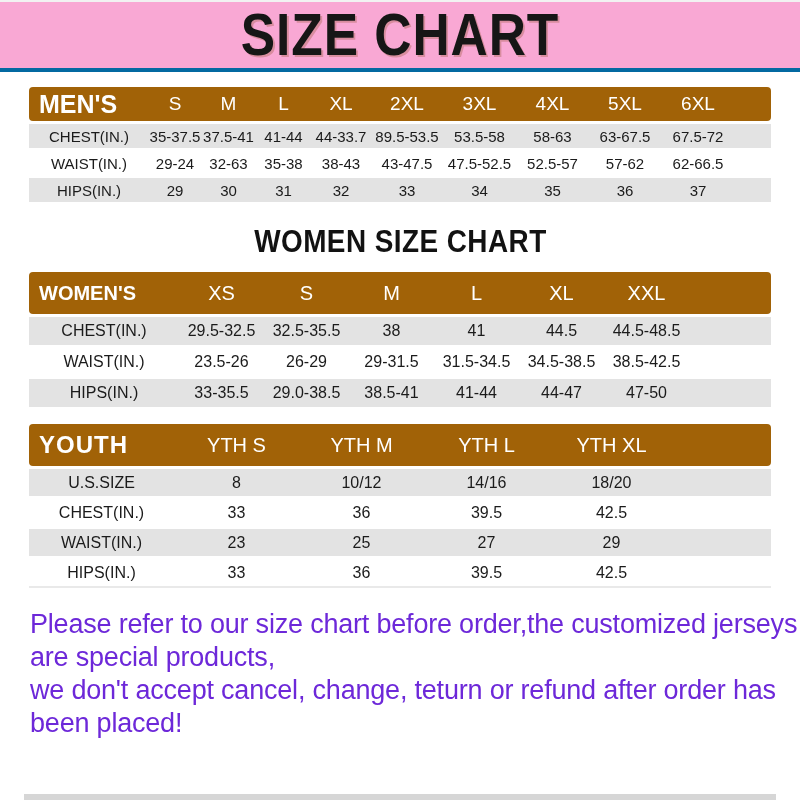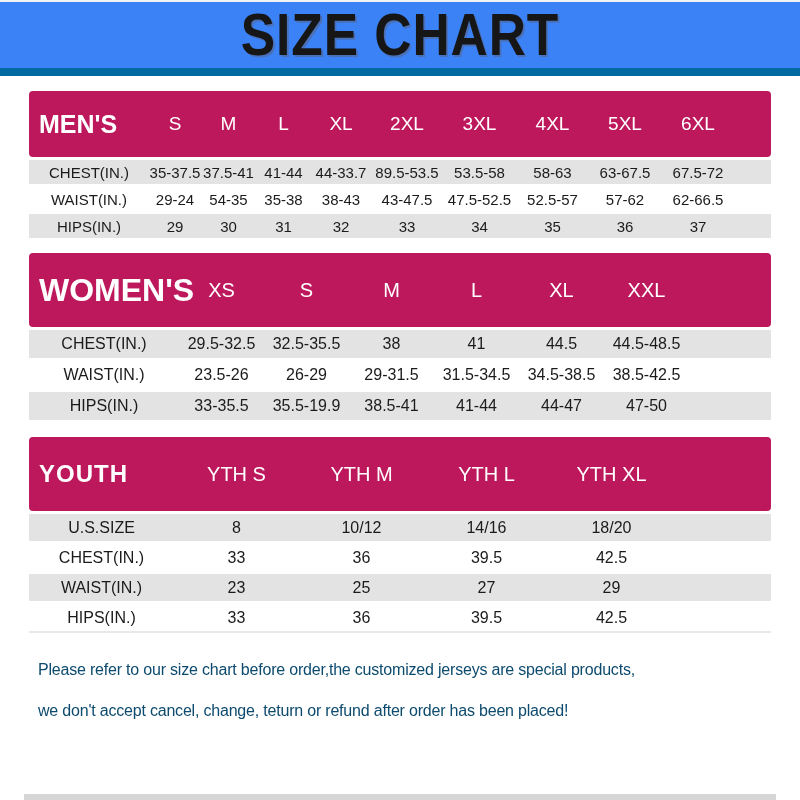--- a/index.html
+++ b/index.html
@@ -10,23 +10,23 @@
     background:#ffffff;
     font-family:"Liberation Sans", sans-serif;
     color:#1b1b1b;
     overflow:hidden;
     box-sizing:border-box;
     border-top:2px solid #f2f2f2;
   }
   
   .banner {
     height:66px;
-    background:#3b82f6;
+    background:#f9a8d4;
     display:flex; align-items:center; justify-content:center;
-    border-bottom:8px solid #0369a1;
+    border-bottom:4px solid #0369a1;
   }
   .banner-title {
     display:inline-block;
     font-size:56px; font-weight:800; line-height:1;
     color:#161616;
     letter-spacing:1px;
     transform:scaleX(0.92) scaleY(1.05);
     text-shadow:2px 2px 0 rgba(120,60,0,0.25);
     white-space:nowrap;
   }
@@ -43,54 +43,54 @@
   
   table.size-table {
     width:742px; margin:0 auto;
     border-collapse:separate; border-spacing:0;
     table-layout:fixed;
   }
   .sec-0 table.size-table { margin-top:15px; }
   .sec-1 table.size-table { margin-top:15px; }
   .sec-2 table.size-table { margin-top:17px; }
   thead th {
-    background:#be185d; color:#ffffff;
+    background:#a16207; color:#ffffff;
     font-weight:normal; text-align:center;
-    padding:16px; white-space:nowrap;
+    padding:0; white-space:nowrap;
   }
   thead th.head-label {
     text-align:left; padding-left:10px;
     font-weight:800; font-style:normal;
   }
   thead th:first-child { border-radius:4px 0 0 4px; }
   thead th:last-child  { border-radius:0 4px 4px 0; }
   .t0 thead th { height:34px; font-size:19px; }
   .t1 thead th, .t2 thead th { height:42px; font-size:20px; }
   .t0 thead th.head-label { font-size:25px; }
-  .t1 thead th.head-label { font-size:32px; }
+  .t1 thead th.head-label { font-size:20px; }
   .t2 thead th.head-label { font-size:24px; letter-spacing:1px; }
   tbody td {
     text-align:center; padding:0; white-space:nowrap;
     border-top:3px solid #ffffff;
     font-size:16px;
   }
   .t0 tbody td { height:24px; font-size:15px; }
   .t1 tbody td { height:28px; }
   .t2 tbody td { height:27px; }
   tbody tr:nth-child(odd) td { background:#E3E3E3; }
   tbody tr:nth-child(even) td { background:#ffffff; }
   td.row-label { font-size:15px;margin-top:36px; }
   .t1 td.row-label, .t2 td.row-label { font-size:16px; }
   .t2 tbody tr:last-child td { border-bottom:2px solid #e9e9e9; }
   
   .notice { margin:20px 0 0 30px; }
   .notice p {
-    margin:8px; padding:0;
-    font-size:16px; line-height:33px;
-    color:#0c4a6e;
+    margin:0; padding:0;
+    font-size:27px; line-height:33px;
+    color:#6d28d9;
     letter-spacing:-0.2px;
   }
   .bottom-strip {
     position:absolute; bottom:0; left:3%;
     width:94%; height:6px; background:#d6d6d6;
   }
 </style>
 </head>
 <body>
 
@@ -140,21 +140,21 @@
               <td>89.5-53.5</td>
               <td>53.5-58</td>
               <td>58-63</td>
               <td>63-67.5</td>
               <td>67.5-72</td>
               <td></td>
             </tr>
             <tr>
               <td class="row-label">WAIST(IN.)</td>
               <td>29-24</td>
-              <td>54-35</td>
+              <td>32-63</td>
               <td>35-38</td>
               <td>38-43</td>
               <td>43-47.5</td>
               <td>47.5-52.5</td>
               <td>52.5-57</td>
               <td>57-62</td>
               <td>62-66.5</td>
               <td></td>
             </tr>
             <tr>
@@ -168,20 +168,21 @@
               <td>35</td>
               <td>36</td>
               <td>37</td>
               <td></td>
             </tr>
           </tbody>
     </table>
   </section>
 
   <section class="chart-section sec-1">
+    <h2 class="section-heading"><span>WOMEN SIZE CHART</span></h2>
     <table class="size-table t1">
       <colgroup>
             <col style="width: 150px;">
             <col style="width: 85px;">
             <col style="width: 85px;">
             <col style="width: 85px;">
             <col style="width: 85px;">
             <col style="width: 85px;">
             <col style="width: 85px;">
             <col style="width: 82px;">
@@ -215,21 +216,21 @@
               <td>26-29</td>
               <td>29-31.5</td>
               <td>31.5-34.5</td>
               <td>34.5-38.5</td>
               <td>38.5-42.5</td>
               <td></td>
             </tr>
             <tr>
               <td class="row-label">HIPS(IN.)</td>
               <td>33-35.5</td>
-              <td>35.5-19.9</td>
+              <td>29.0-38.5</td>
               <td>38.5-41</td>
               <td>41-44</td>
               <td>44-47</td>
               <td>47-50</td>
               <td></td>
             </tr>
           </tbody>
     </table>
   </section>
 

